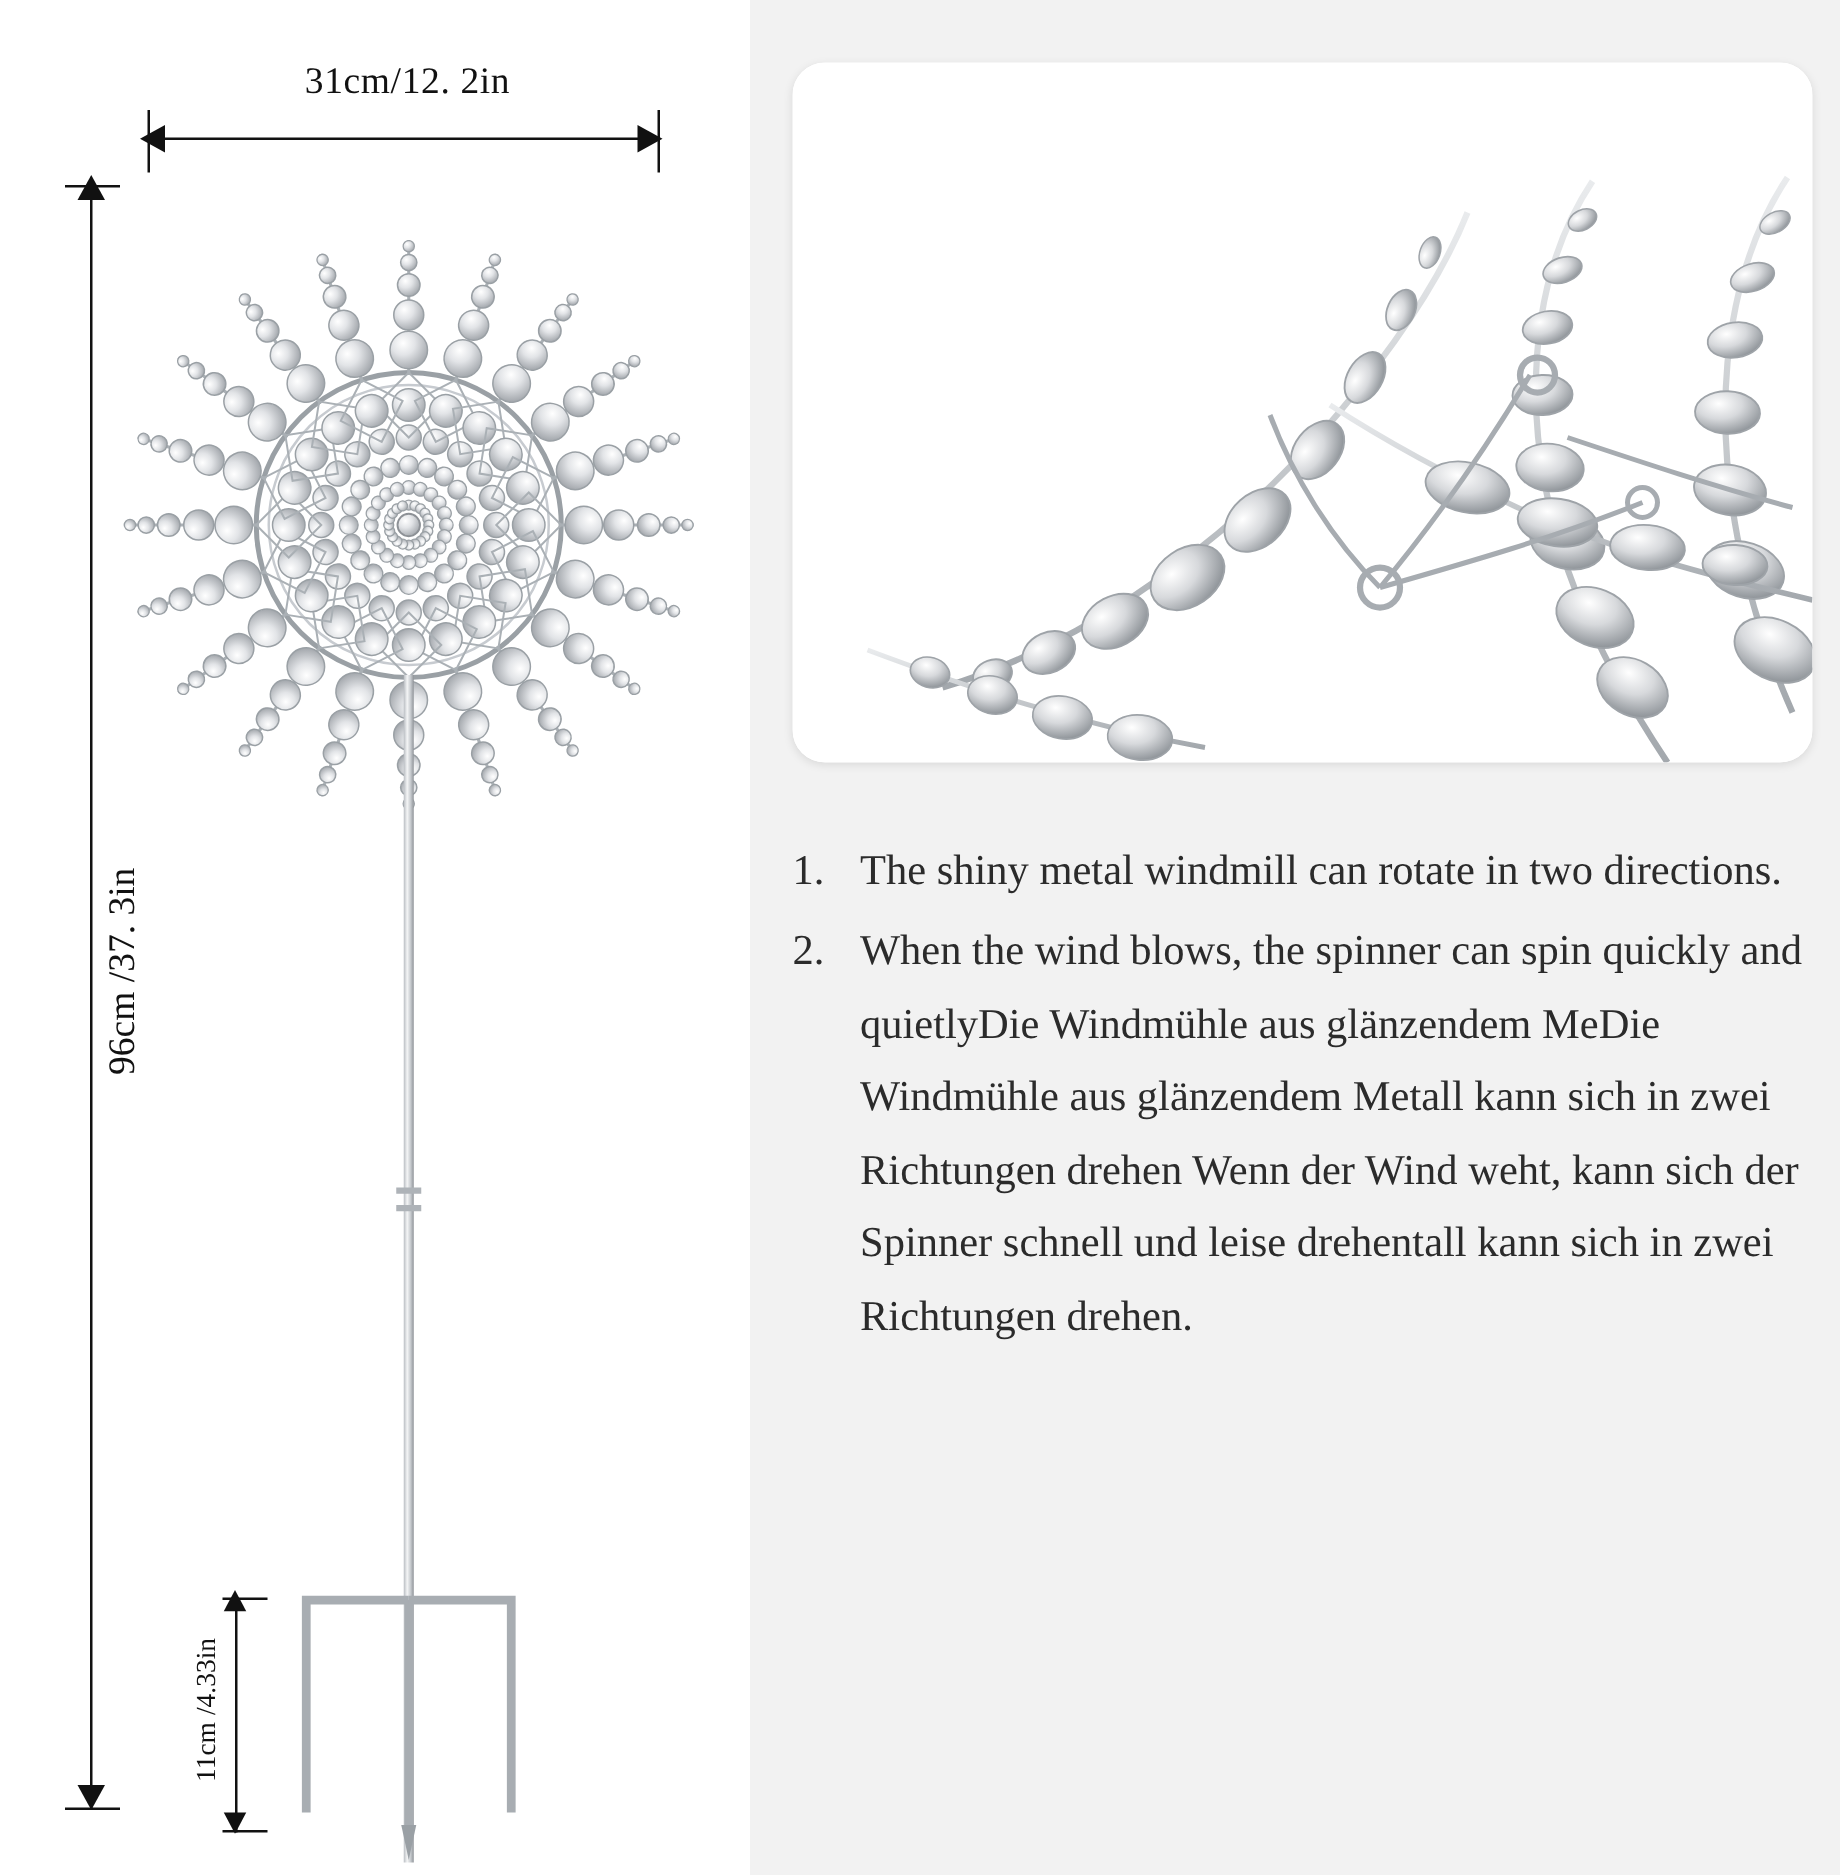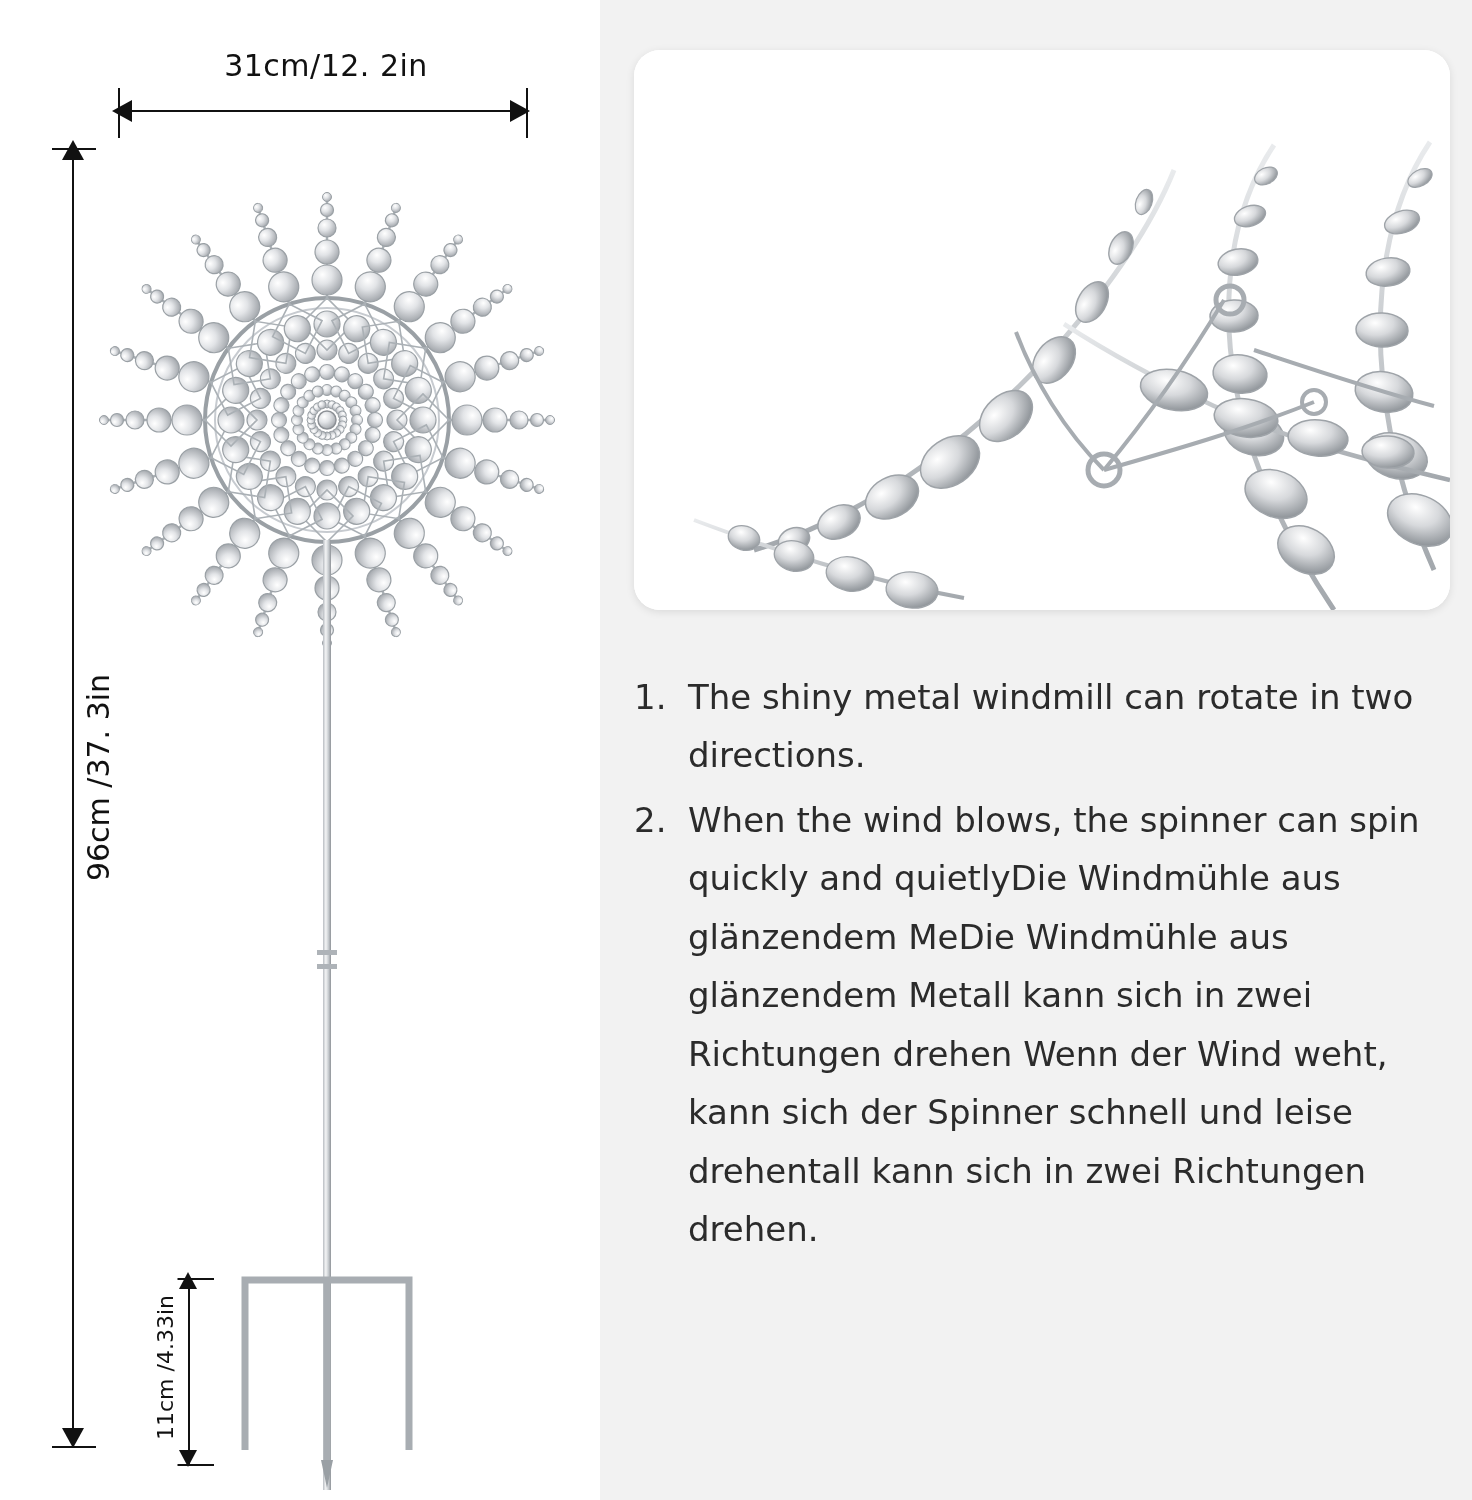--- a/index.html
+++ b/index.html
@@ -12,20 +12,21 @@
     height: 1500px;
     font-family: "DejaVu Sans", sans-serif;
     color: #222;
     overflow: hidden;
     position: relative;
   }
   .page {
     position: absolute;
     inset: 0;
     display: flex;
+    font-family: Liberation Serif, serif;
   }
 
   
   .left-panel {
     position: relative;
     width: 600px;
     height: 1500px;
     background: #ffffff;
     flex: 0 0 600px;
   }

